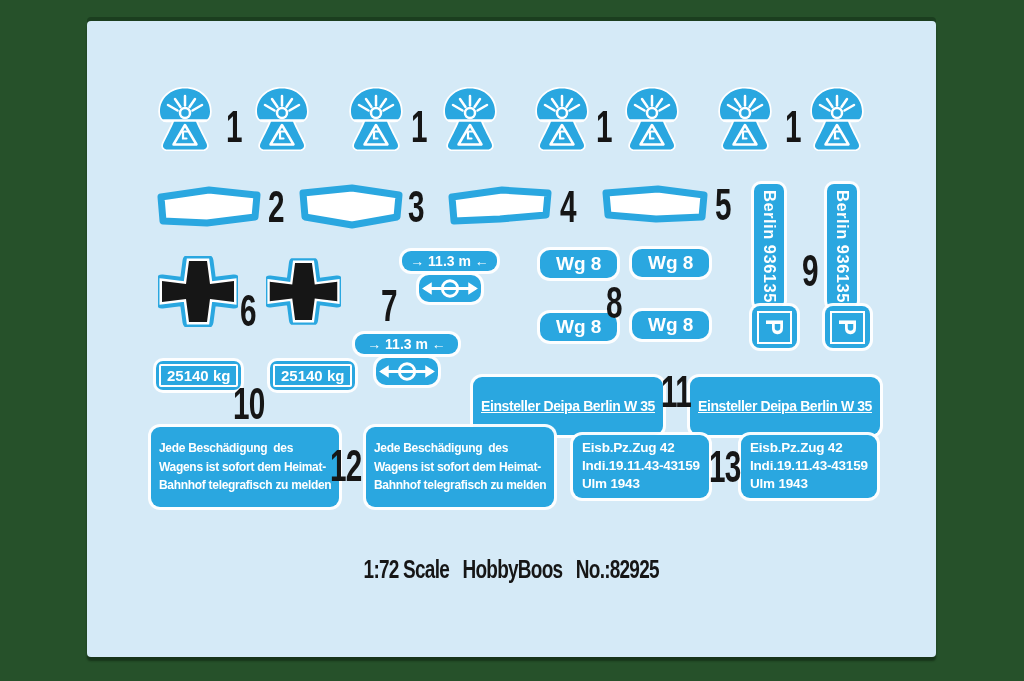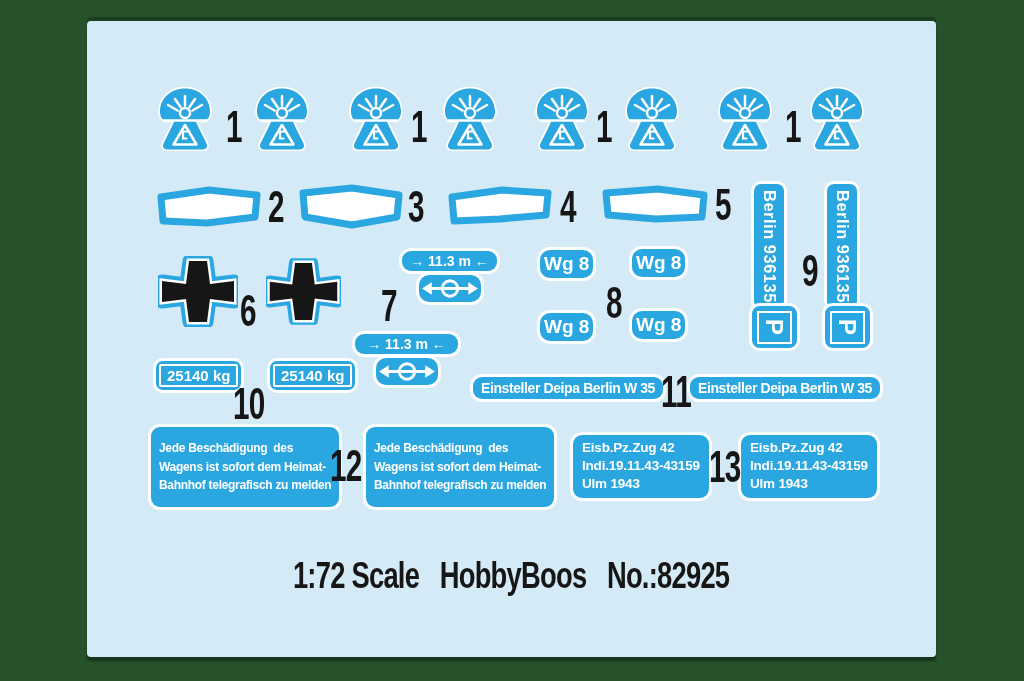--- a/index.html
+++ b/index.html
@@ -9,24 +9,24 @@
   body{font-family:"Liberation Sans",sans-serif;}
   #page{position:relative;width:1024px;height:681px;background:var(--green);overflow:hidden;}
   #sheet{position:absolute;left:87px;top:21px;width:849px;height:636px;background:var(--sheet);
          border-radius:4px;box-shadow:0 4px 2px rgba(8,24,10,.5), 0 -4px 0 rgba(8,30,12,.35);}
   
   .num{position:absolute;color:var(--ink);font-weight:bold;font-size:45px;line-height:1;
        transform:scaleX(0.66);transform-origin:left top;letter-spacing:-1px;}
   
   .decal{position:absolute;background:var(--blue);color:var(--white);font-weight:bold;
          border-radius:8px;box-shadow:0 0 0 3px rgba(255,255,255,.95);}
-  .wg{font-size:19px;padding:3px 4px;border-radius:10px;}
+  .wg{font-size:19px;padding:3px 16px;border-radius:10px;}
   .weight{padding:3px;border-radius:7px;}
   .weight-frame{border:2.5px solid var(--white);border-radius:2px;padding:1px 6px;font-size:15px;white-space:pre;}
-  .einsteller{font-size:14px;letter-spacing:-0.4px;padding:3px 8px;white-space:pre;border-radius:9px;}
+  .einsteller{font-size:14px;letter-spacing:-0.4px;padding:21px 8px;white-space:pre;border-radius:9px;text-decoration:underline;}
   .jede{font-size:12px;letter-spacing:-0.3px;line-height:1.55;padding:12px 8px;border-radius:9px;}
   .eisb{font-size:13.5px;letter-spacing:-0.2px;line-height:1.35;padding:4px 9px;border-radius:9px;}
   .pre-line{display:block;white-space:pre;}
   
   .berlin{position:absolute;width:30px;height:124px;background:var(--blue);color:var(--white);
           font-weight:bold;font-size:16.5px;letter-spacing:.5px;border-radius:7px;
           box-shadow:0 0 0 3px rgba(255,255,255,.95);writing-mode:vertical-rl;text-orientation:mixed;
           display:flex;align-items:center;justify-content:center;white-space:pre;}
   
   .pbox{position:absolute;width:45px;height:42px;background:var(--blue);border-radius:8px;
@@ -40,21 +40,21 @@
               box-shadow:0 0 0 3px rgba(255,255,255,.95);}
   .gauge-symbol{width:62px;height:27px;background:var(--blue);border-radius:10px;margin:4px auto 0;
                 box-shadow:0 0 0 3px rgba(255,255,255,.95);display:flex;align-items:center;justify-content:center;}
   
   .emblem{position:absolute;top:87px;width:56px;height:64px;}
   .strip{position:absolute;}
   .cross{position:absolute;top:256px;}
   
   .title{position:absolute;left:87px;width:849px;text-align:center;color:var(--ink);font-weight:bold;}
   .t1{top:517px;font-size:36px;}
-  .t2{top:555px;font-size:36px;}
+  .t2{top:555px;font-size:25px;}
   .condensed{display:inline-block;transform:scaleX(0.76);transform-origin:center top;white-space:pre;letter-spacing:-1px;}
 </style>
 </head>
 <body>
 
 <svg width="0" height="0" style="position:absolute">
   <defs>
     <symbol id="sym-emblem" viewBox="0 0 56 64">
       <path d="M28 1.5 C13.5 1.5 3 11.5 3 24.5 C3 29.5 5 33.5 9.5 33.5 L17.5 33.5 C14 42 9 51 6.5 56.5 C5 60 7 62.5 10.5 62.5 L45.5 62.5 C49 62.5 51 60 49.5 56.5 C47 51 42 42 38.5 33.5 L46.5 33.5 C51 33.5 53 29.5 53 24.5 C53 11.5 42.5 1.5 28 1.5 Z" fill="none" stroke="#ffffff" stroke-width="3.5"></path>
       <path d="M28 1.5 C13.5 1.5 3 11.5 3 24.5 C3 29.5 5 33.5 9.5 33.5 L17.5 33.5 C14 42 9 51 6.5 56.5 C5 60 7 62.5 10.5 62.5 L45.5 62.5 C49 62.5 51 60 49.5 56.5 C47 51 42 42 38.5 33.5 L46.5 33.5 C51 33.5 53 29.5 53 24.5 C53 11.5 42.5 1.5 28 1.5 Z" fill="#2aa7e0"></path>

